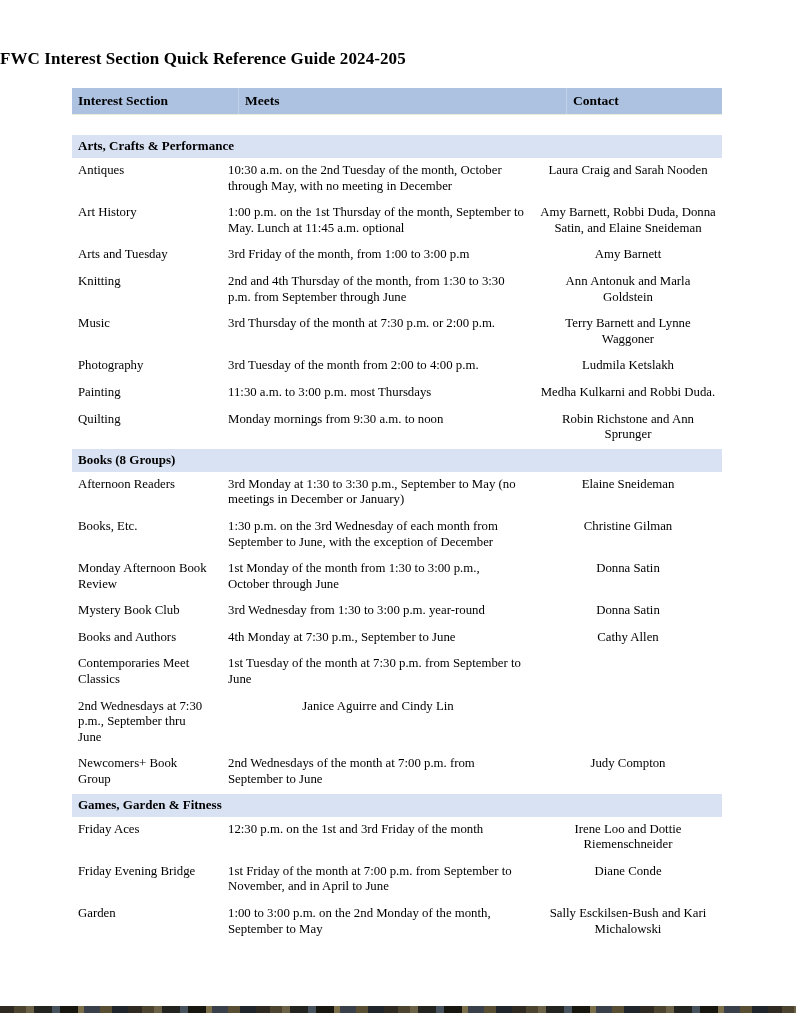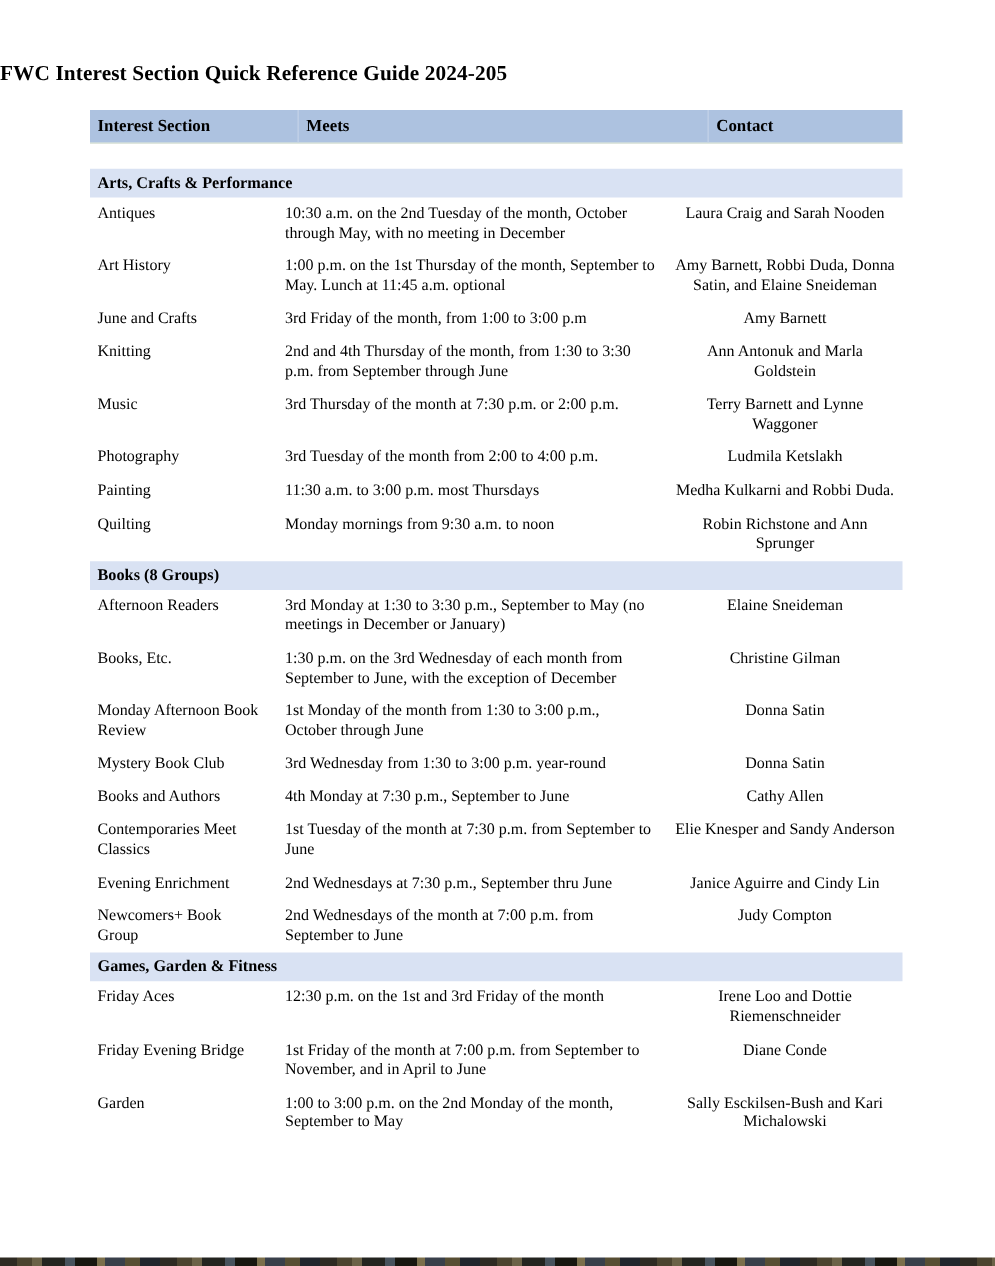--- a/index.html
+++ b/index.html
@@ -96,21 +96,21 @@
       <div class="c name">Antiques</div>
       <div class="c meets">10:30 a.m. on the 2nd Tuesday of the month, October through May, with no meeting in December</div>
       <div class="c contact">Laura Craig and Sarah Nooden</div>
     </div>
     <div class="row grid3">
       <div class="c name">Art History</div>
       <div class="c meets">1:00 p.m. on the 1st Thursday of the month, September to May. Lunch at 11:45 a.m. optional</div>
       <div class="c contact">Amy Barnett, Robbi Duda, Donna Satin, and Elaine Sneideman</div>
     </div>
     <div class="row grid3">
-      <div class="c name">June and Crafts</div>
+      <div class="c name">Arts and Tuesday</div>
       <div class="c meets">3rd Friday of the month, from 1:00 to 3:00 p.m</div>
       <div class="c contact">Amy Barnett</div>
     </div>
     <div class="row grid3">
       <div class="c name">Knitting</div>
       <div class="c meets">2nd and 4th Thursday of the month, from 1:30 to 3:30 p.m. from September through June</div>
       <div class="c contact">Ann Antonuk and Marla Goldstein</div>
     </div>
     <div class="row grid3">
       <div class="c name">Music</div>
@@ -156,24 +156,22 @@
       <div class="c contact">Donna Satin</div>
     </div>
     <div class="row grid3">
       <div class="c name">Books and Authors</div>
       <div class="c meets">4th Monday at 7:30 p.m., September to June</div>
       <div class="c contact">Cathy Allen</div>
     </div>
     <div class="row grid3">
       <div class="c name">Contemporaries Meet Classics</div>
       <div class="c meets">1st Tuesday of the month at 7:30 p.m. from September to June</div>
-      <div class="c contact">Elie Knesper and Sandy Anderson</div>
-    </div>
-    <div class="row grid3">
-      <div class="c name">Evening Enrichment</div>
+    </div>
+    <div class="row grid3">
       <div class="c meets">2nd Wednesdays at 7:30 p.m., September thru June</div>
       <div class="c contact">Janice Aguirre and Cindy Lin</div>
     </div>
     <div class="row grid3">
       <div class="c name">Newcomers+ Book Group</div>
       <div class="c meets">2nd Wednesdays of the month at 7:00 p.m. from September to June</div>
       <div class="c contact">Judy Compton</div>
     </div>
 
     <div class="band">Games, Garden &amp; Fitness</div>

